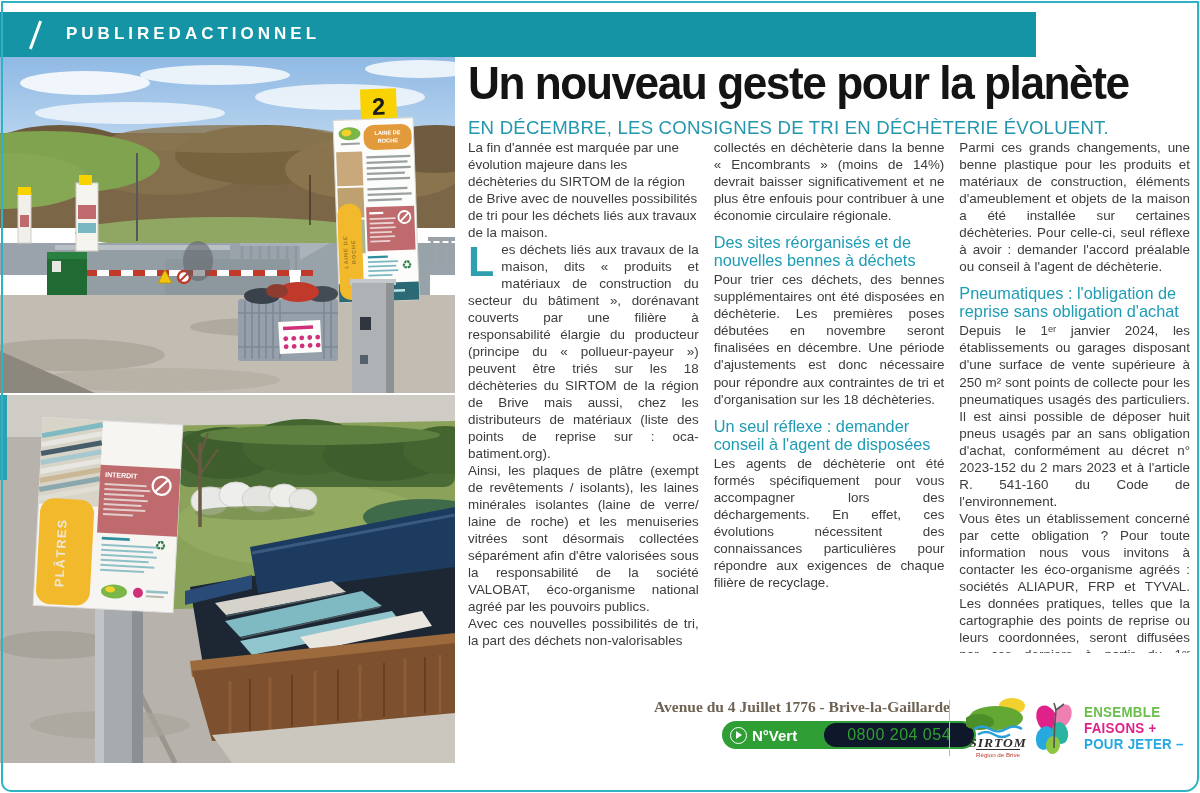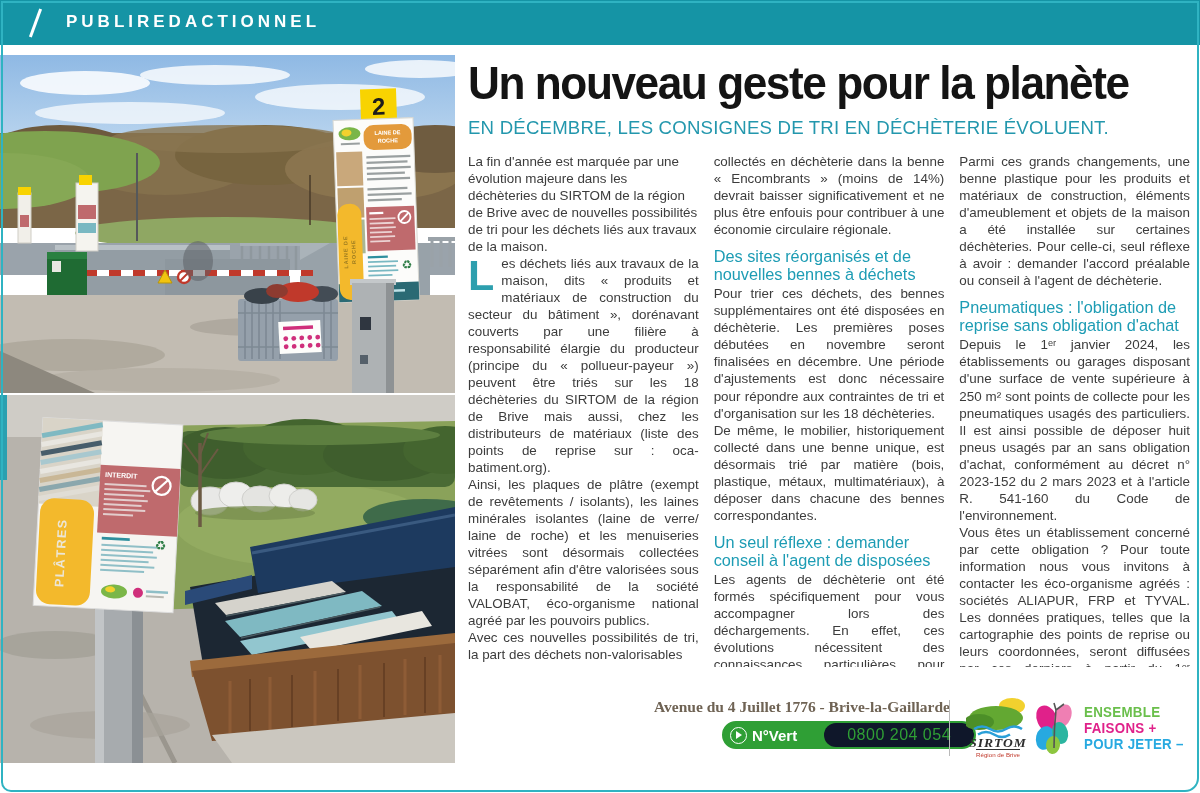--- a/index.html
+++ b/index.html
@@ -1,37 +1,37 @@
 <!DOCTYPE html>
 <html><head>
 <meta charset="utf-8">
 <style>
   html,body{margin:0;padding:0;background:#e9e9e9;}
   .page{position:relative;width:1200px;height:793px;background:#fff;overflow:hidden;
         font-family:"Liberation Sans",sans-serif;}
   .frame{position:absolute;inset:1px;border:2px solid #2fb3c2;border-radius:0 0 14px 10px;pointer-events:none;z-index:30;}
 
   
-  .banner{position:absolute;left:0;top:0;width:1200px;height:45px;background:#1594a5;z-index:5;}
+  .banner{position:absolute;left:0;top:12px;width:1036px;height:45px;background:#1594a5;z-index:5;}
   .slash{position:absolute;left:34px;top:8px;width:3px;height:30px;background:#fff;transform:rotate(20deg);}
   .banner-label{position:absolute;left:66px;top:12px;color:#fff;font-weight:bold;font-size:17px;letter-spacing:4px;}
 
   
   .photo{position:absolute;left:0;overflow:hidden;}
   .photo1{top:55px;width:455px;height:338px;}
   .photo2{top:395px;width:455px;height:368px;}
   svg{display:block;}
 
   
   .content{position:absolute;left:468px;top:60px;width:722px;z-index:6;}
   h1.title{margin:0;font-size:46px;line-height:1.04;color:#141414;font-weight:bold;
            letter-spacing:-1.5px;transform:scaleX(.96);transform-origin:left;white-space:nowrap;}
   .subtitle{margin-top:9px;font-size:19px;color:#2397ad;font-weight:500;letter-spacing:.2px;
             transform:scaleX(.98);transform-origin:left;white-space:nowrap;}
-  .cols{display:flex;gap:15px;margin-top:14px;height:514px;overflow:hidden;}
+  .cols{display:flex;gap:15px;height:514px;overflow:hidden;}
   .col{width:231px;text-align:justify;}
   .intro{color:#3ba3b5;font-size:16.5px;line-height:1.28;font-weight:500;margin:0 0 14px 0;text-align:left;}
   .col p{margin:0;font-size:13.4px;line-height:1.27;color:#3c3c3c;}
   .col h3{margin:9px 0 2px 0;font-size:16.3px;line-height:1.12;color:#1d9cb4;font-weight:normal;text-align:left;}
   .dropcap{float:left;font-size:43px;line-height:.8;padding:3px 7px 0 0;color:#2d9fae;font-weight:bold;}
 
   
   .footer{position:absolute;left:0;top:694px;width:1200px;height:72px;z-index:6;}
   .address{position:absolute;left:640px;top:4px;width:310px;text-align:right;
            font-family:"Liberation Serif",serif;font-size:15.5px;color:#6f6354;font-weight:bold;}
@@ -346,21 +346,20 @@
         <p class="intro">La fin d'année est marquée par une évolution majeure dans les déchèteries du SIRTOM de la région de Brive avec de nouvelles possibilités de tri pour les déchets liés aux travaux de la maison.</p>
         <p><span class="dropcap">L</span><span>es déchets liés aux travaux de la maison, dits « produits et matériaux de construction du secteur du bâtiment », dorénavant couverts par une filière à responsabilité élargie du producteur (principe du « pollueur-payeur ») peuvent être triés sur les 18 déchèteries du SIRTOM de la région de Brive mais aussi, chez les distributeurs de matériaux (liste des points de reprise sur : oca-batiment.org).</span></p>
         <p>Ainsi, les plaques de plâtre (exempt de revêtements / isolants), les laines minérales isolantes (laine de verre/ laine de roche) et les menuiseries vitrées sont désormais collectées séparément afin d'être valorisées sous la responsabilité de la société VALOBAT, éco-organisme national agréé par les pouvoirs publics.</p>
         <p>Avec ces nouvelles possibilités de tri, la part des déchets non-valorisables</p>
       </div>
 
       <div class="col">
         <p>collectés en déchèterie dans la benne « Encombrants » (moins de 14%) devrait baisser significativement et ne plus être enfouis pour contribuer à une économie circulaire régionale.</p>
         <h3>Des sites réorganisés et de nouvelles bennes à déchets</h3>
         <p>Pour trier ces déchets, des bennes supplémentaires ont été disposées en déchèterie. Les premières poses débutées en novembre seront finalisées en décembre. Une période d'ajustements est donc nécessaire pour répondre aux contraintes de tri et d'organisation sur les 18 déchèteries.</p>
-        <p>De même, le mobilier, historiquement collecté dans une benne unique, est désormais trié par matière (bois, plastique, métaux, multimatériaux), à déposer dans chacune des bennes correspondantes.</p>
         <h3>Un seul réflexe : demander conseil à l'agent de disposées</h3>
         <p>Les agents de déchèterie ont été formés spécifiquement pour vous accompagner lors des déchargements. En effet, ces évolutions nécessitent des connaissances particulières pour répondre aux exigences de chaque filière de recyclage.</p>
       </div>
 
       <div class="col">
         <p>Parmi ces grands changements, une benne plastique pour les produits et matériaux de construction, éléments d'ameublement et objets de la maison a été installée sur certaines déchèteries. Pour celle-ci, seul réflexe à avoir : demander l'accord préalable ou conseil à l'agent de déchèterie.</p>
         <h3>Pneumatiques : l'obligation de reprise sans obligation d'achat</h3>
         <p>Depuis le 1ᵉʳ janvier 2024, les établissements ou garages disposant d'une surface de vente supérieure à 250 m² sont points de collecte pour les pneumatiques usagés des particuliers. Il est ainsi possible de déposer huit pneus usagés par an sans obligation d'achat, conformément au décret n° 2023-152 du 2 mars 2023 et à l'article R. 541-160 du Code de l'environnement.</p>
         <p>Vous êtes un établissement concerné par cette obligation ? Pour toute information nous vous invitons à contacter les éco-organisme agréés : sociétés ALIAPUR, FRP et TYVAL. Les données pratiques, telles que la cartographie des points de reprise ou leurs coordonnées, seront diffusées par ces derniers à partir du 1ᵉʳ trimestre 2025.</p>
       </div>

